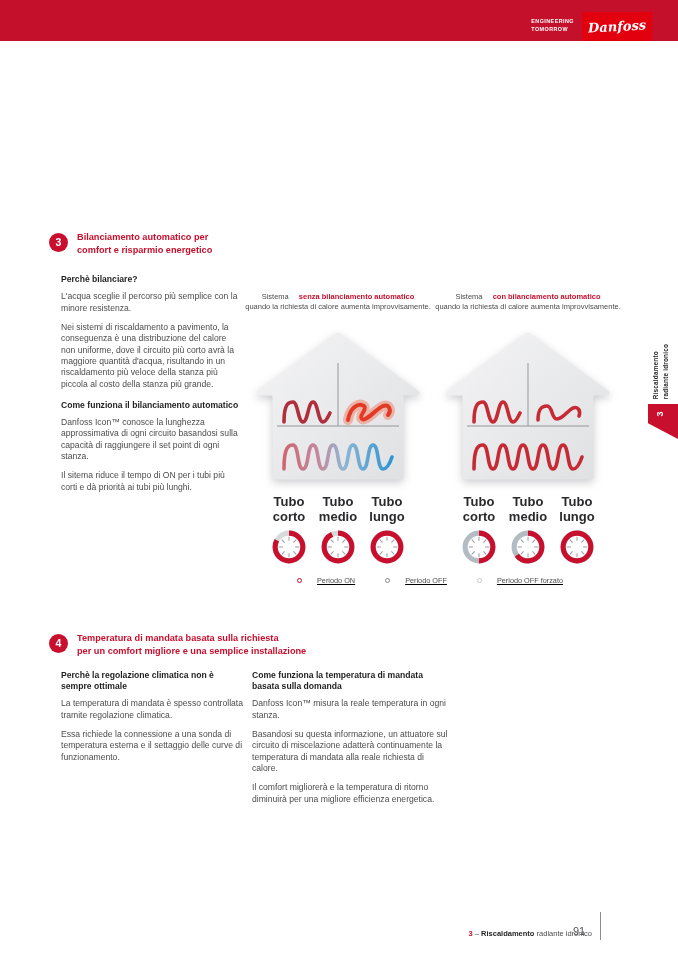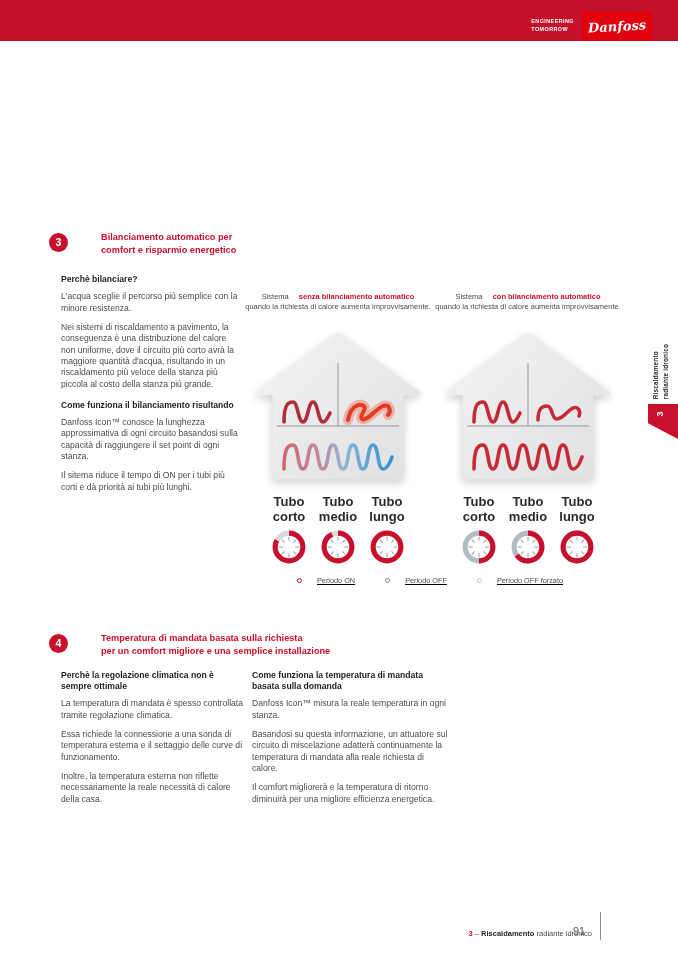--- a/index.html
+++ b/index.html
@@ -14,21 +14,21 @@
   .logotext { color:#ffffff; font-family:"DejaVu Serif", serif; font-style:italic; font-weight:bold; font-size:13px; transform:rotate(-3deg); }
 
   
   .body-txt { font-size:8.6px; line-height:1.32; color:#4c4c4e;margin-left:12px; }
   .body-txt p { margin-bottom:8px; }
   .body-txt h4 { font-size:8.6px; line-height:1.3; color:#1f1f21; margin-bottom:6px; margin-top:2px; }
   .red { color:#c8102e; }
 
   
   .badge { position:absolute; width:19px; height:19px; border-radius:50%; background:#c8102e; color:#fff; font-weight:bold; font-size:10.5px; text-align:center; line-height:19px; }
-  .sec-title { position:absolute; color:#c8102e; font-weight:bold; font-size:9.2px; line-height:1.4;margin-left:24px; }
+  .sec-title { position:absolute; color:#c8102e; font-weight:bold; font-size:9.2px; line-height:1.4; }
 
   #badge3 { left:49px; top:233px; }
   #title3 { left:77px; top:231px; }
   #col3   { position:absolute; left:49px; top:272px; width:181px; }
 
   #badge4 { left:49px; top:634px; }
   #title4 { left:77px; top:632px; }
   #col4a  { position:absolute; left:49px; top:668px; width:184px; }
   #col4b  { position:absolute; left:240px; top:668px; width:200px; }
 
@@ -81,21 +81,21 @@
   <div class="badge" id="badge3">3</div>
   <div class="sec-title" id="title3">
     <div>Bilanciamento automatico per</div>
     <div>comfort e risparmio energetico</div>
   </div>
 
   <div class="body-txt" id="col3">
     <h4>Perchè bilanciare?</h4>
     <p>L'acqua sceglie il percorso più semplice con la minore resistenza.</p>
     <p>Nei sistemi di riscaldamento a pavimento, la conseguenza è una distribuzione del calore non uniforme, dove il circuito più corto avrà la maggiore quantità d'acqua, risultando in un riscaldamento più veloce della stanza più piccola al costo della stanza più grande.</p>
-    <h4 style="margin-top:10px;">Come funziona il bilanciamento risultando</h4>
+    <h4 style="margin-top:10px;">Come funziona il bilanciamento automatico</h4>
     <p>Danfoss Icon™ conosce la lunghezza approssimativa di ogni circuito basandosi sulla capacità di raggiungere il set point di ogni stanza.</p>
     <p>Il sitema riduce il tempo di ON per i tubi più corti e dà priorità ai tubi più lunghi.</p>
   </div>
 
   <div class="diagram-col" id="diagram-left">
     <div class="diagram-caption">
       <div><span>Sistema </span><span class="cap-red">senza bilanciamento automatico</span></div>
       <div>quando la richiesta di calore aumenta improvvisamente.</div>
     </div>
     <div class="house-wrap">
@@ -276,21 +276,20 @@
   <div class="badge" id="badge4">4</div>
   <div class="sec-title" id="title4">
     <div>Temperatura di mandata basata sulla richiesta</div>
     <div>per un comfort migliore e una semplice installazione</div>
   </div>
 
   <div class="body-txt" id="col4a">
     <h4 style="width:160px;">Perchè la regolazione climatica non è sempre ottimale</h4>
     <p>La temperatura di mandata è spesso controllata tramite regolazione climatica.</p>
     <p>Essa richiede la connessione a una sonda di temperatura esterna e il settaggio delle curve di funzionamento.</p>
-    <p>Inoltre, la temperatura esterna non riflette necessariamente la reale necessità di calore della casa.</p>
   </div>
   <div class="body-txt" id="col4b">
     <h4 style="width:190px;">Come funziona la temperatura di mandata basata sulla domanda</h4>
     <p>Danfoss Icon™ misura la reale temperatura in ogni stanza.</p>
     <p>Basandosi su questa informazione, un attuatore sul circuito di miscelazione adatterà continuamente la temperatura di mandata alla reale richiesta di calore.</p>
     <p>Il comfort migliorerà e la temperatura di ritorno diminuirà per una migliore efficienza energetica.</p>
   </div>
 
   <div class="side-label">
     <div>Riscaldamento</div>

